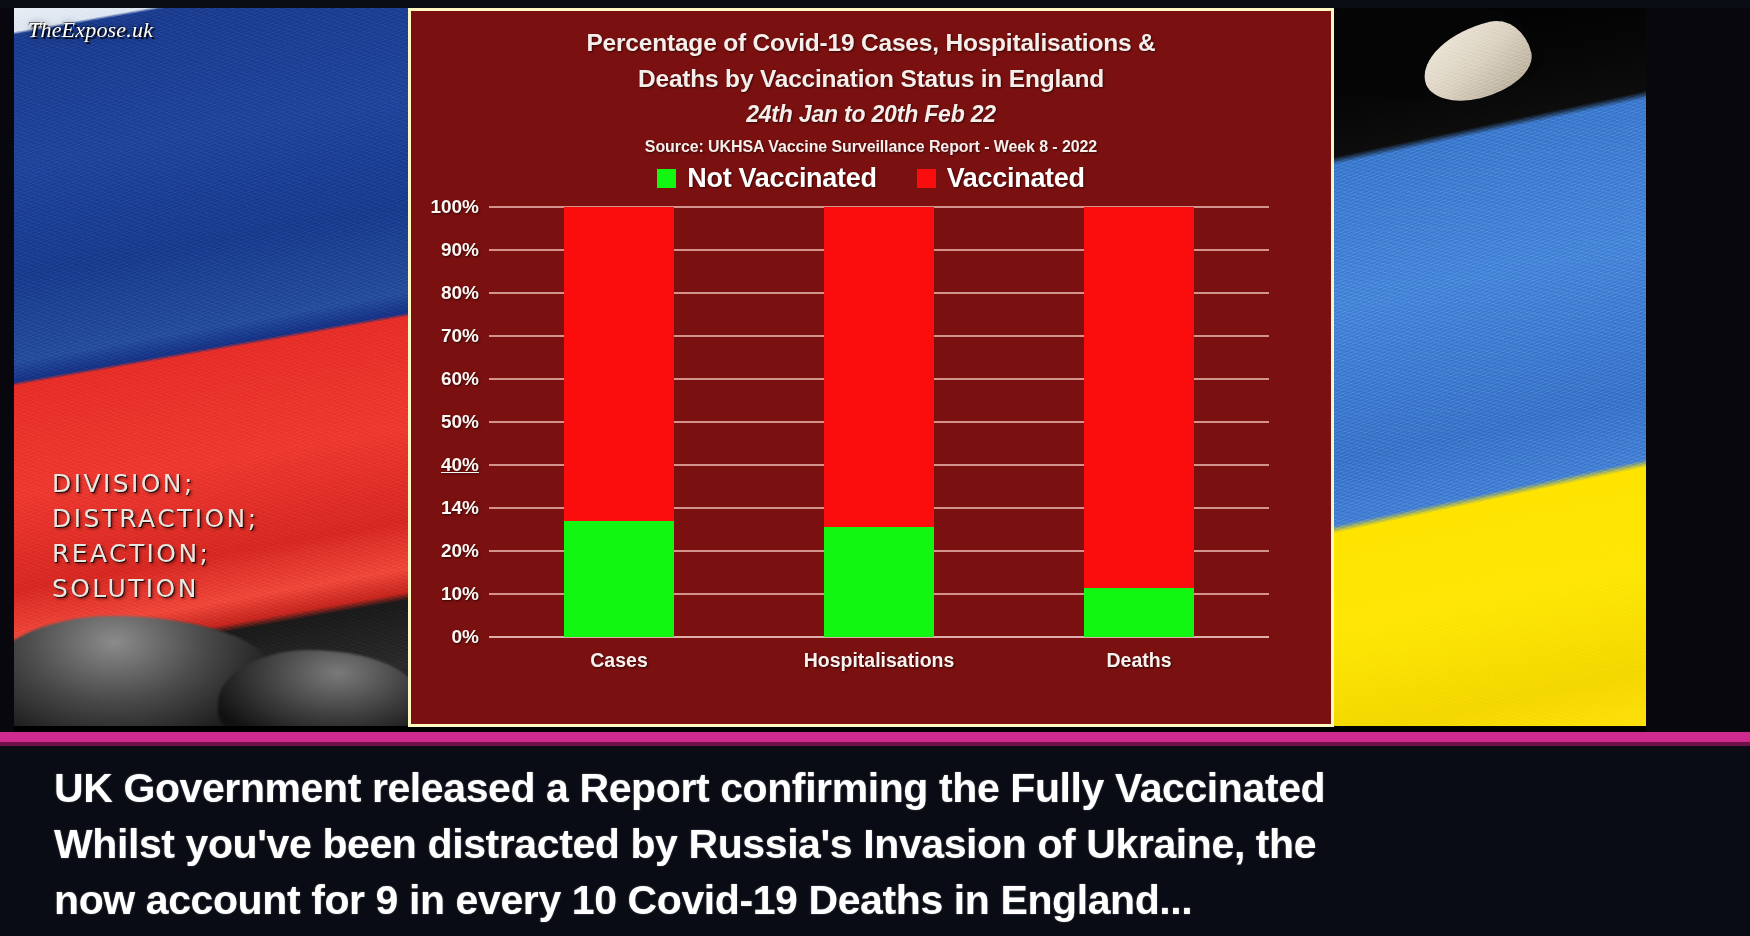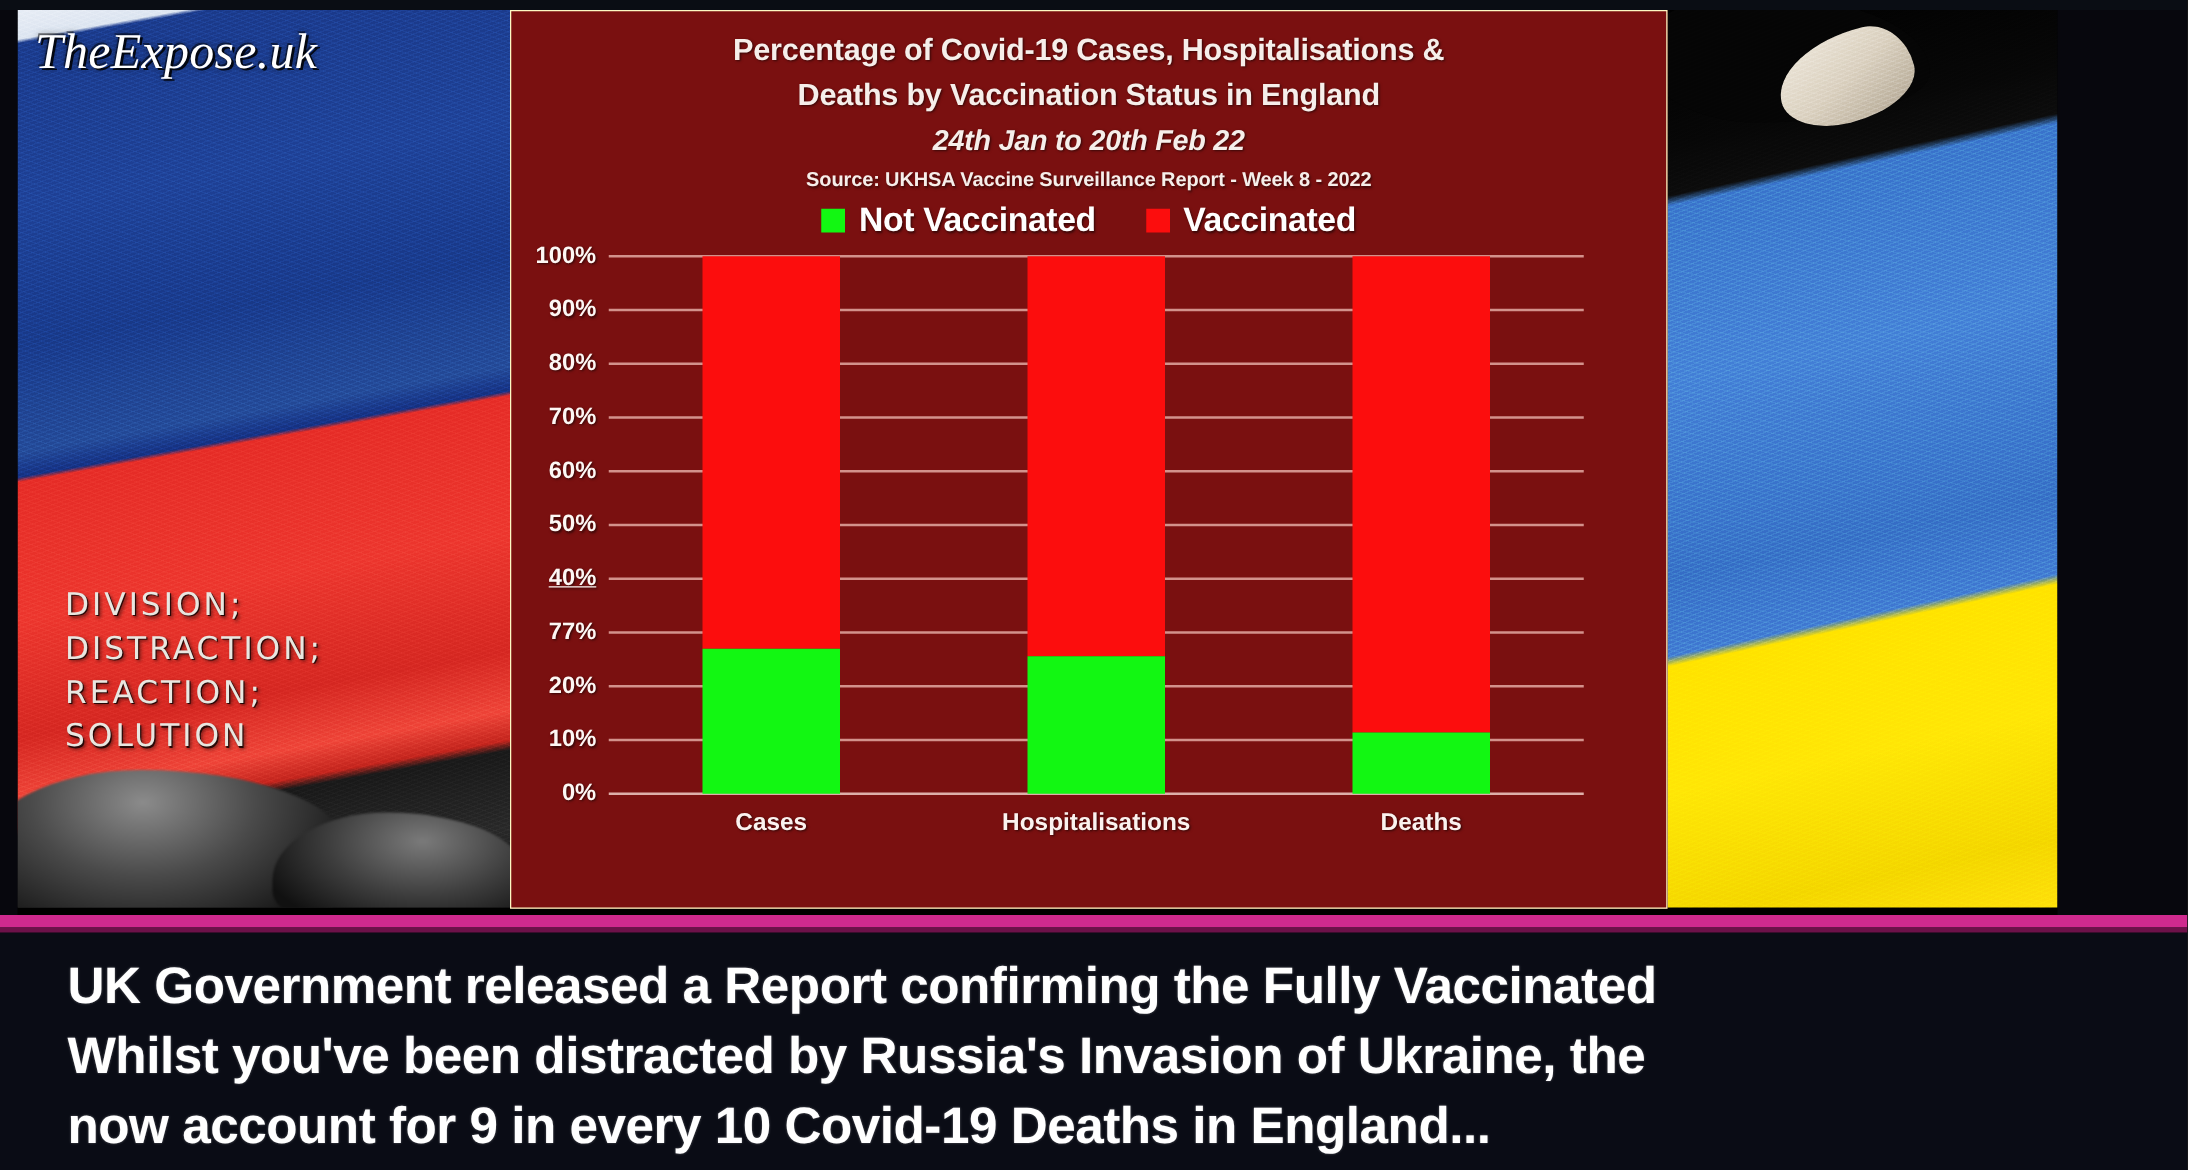--- a/index.html
+++ b/index.html
@@ -69,21 +69,21 @@
     background: radial-gradient(ellipse at 60% 25%, #7a7a7a 0%, #3d3d3d 45%, #111 80%);
     border-radius: 50% 60% 25% 35% / 65% 55% 40% 35%;
     filter: blur(1px);
   }
 
   #watermark {
     position: absolute;
     left: 28px; top: 17px;
     font-family: "Liberation Serif", serif;
     font-style: italic;
-    font-size: 40px;
+    font-size: 22px;
     font-weight: 400;
     color: #ffffff;
     letter-spacing: 0.2px;
     text-shadow:
       2px 2px 0 rgba(0,0,0,0.85),
       -1px -1px 0 rgba(0,0,0,0.5),
       0 0 6px rgba(0,0,0,0.6);
     white-space: nowrap;
     z-index: 6;
   }
@@ -155,21 +155,21 @@
     position: absolute; left: 0; top: 0; width: 1750px; height: 8px;
     background: #0a0d14; z-index: 9;
   }
 
   
   #chart-panel {
     position: absolute;
     left: 408px; top: 8px;
     width: 926px; height: 719px;
     background: #7a1010;
-    border: 1px solid #fef9c3;
+    border: 3px solid #fef9c3;
     box-sizing: border-box;
     z-index: 7;
     overflow: hidden;
   }
 
   #chart-titles {
     position: absolute;
     left: 0; top: 14px;
     width: 100%;
     text-align: center;
@@ -401,21 +401,21 @@
 
       <div id="plot">
         <div id="y-axis">
             <div class="ytick" style="top: 0px;">100%</div>
             <div class="ytick" style="top: 43px;">90%</div>
             <div class="ytick" style="top: 86px;">80%</div>
             <div class="ytick" style="top: 129px;">70%</div>
             <div class="ytick" style="top: 172px;">60%</div>
             <div class="ytick" style="top: 215px;">50%</div>
             <div class="ytick" style="top: 258px; text-decoration: underline;">40%</div>
-            <div class="ytick" style="top: 301px;">77%</div>
+            <div class="ytick" style="top: 301px;">14%</div>
             <div class="ytick" style="top: 344px;">20%</div>
             <div class="ytick" style="top: 387px;">10%</div>
             <div class="ytick" style="top: 430px;">0%</div>
           </div>
         <div id="grid-area">
             <div class="gridline" style="top: -1px;"></div>
             <div class="gridline" style="top: 42px;"></div>
             <div class="gridline" style="top: 85px;"></div>
             <div class="gridline" style="top: 128px;"></div>
             <div class="gridline" style="top: 171px;"></div>

